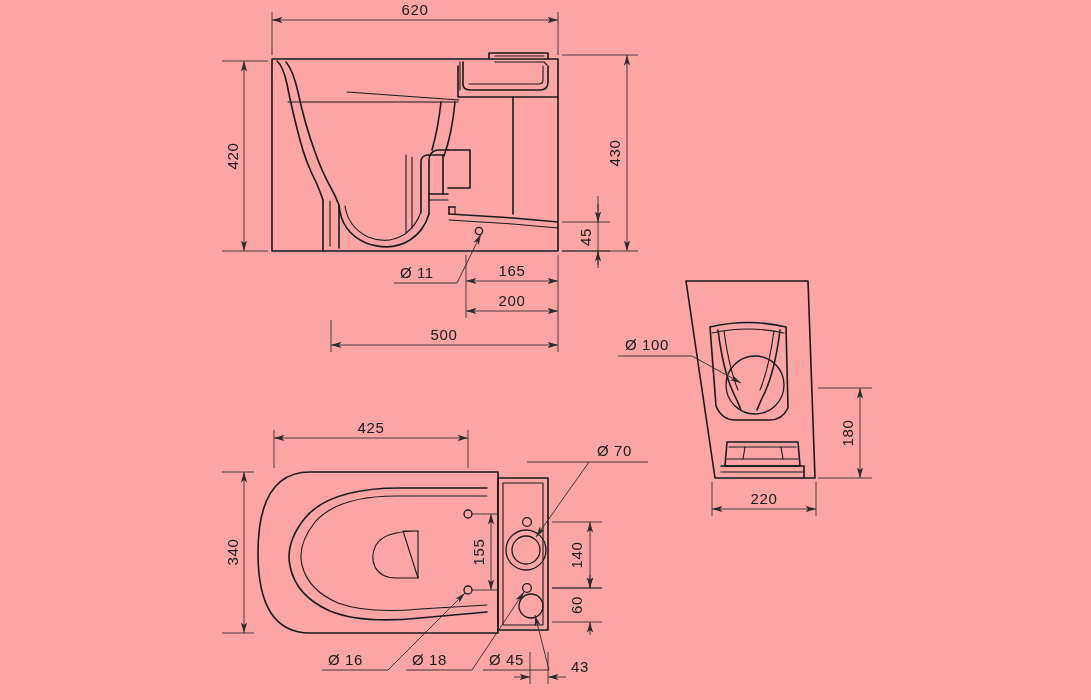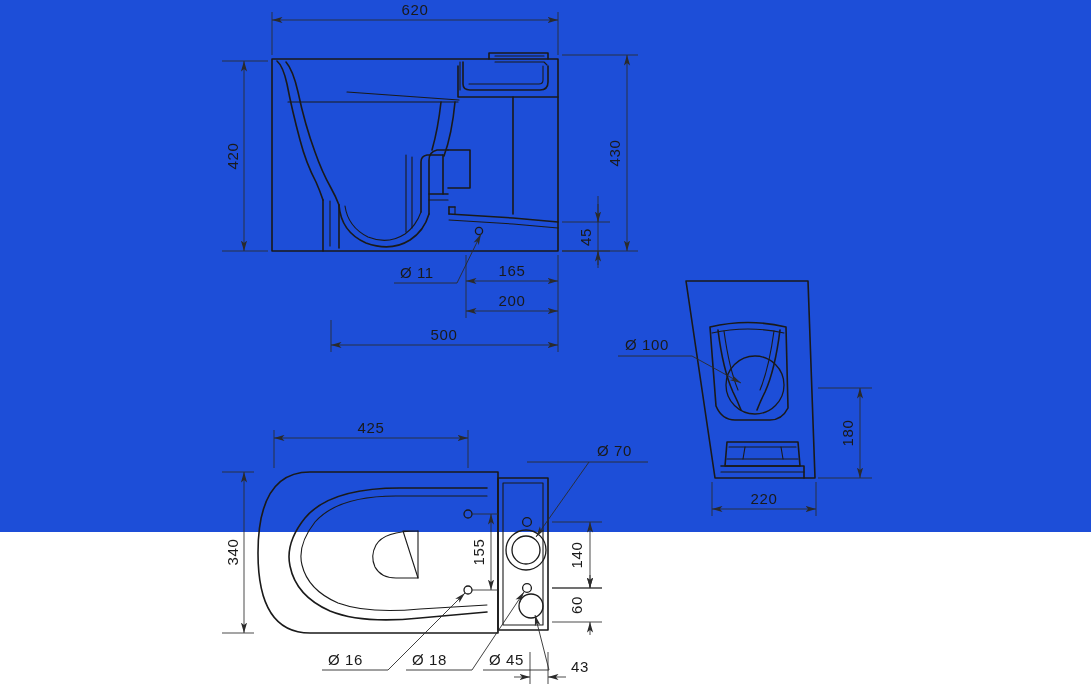--- a/index.html
+++ b/index.html
@@ -10,22 +10,22 @@
   }
   body {
     width: 1091px;
     height: 700px;
     overflow: hidden;
     font-family: "Liberation Sans", sans-serif;
   }
   #drawing-root {
     position: relative;
     width: 1091px;
-    height: 532px;
-    background: #1d4ed8;
+    height: 700px;
+    background: #fca5a5;
   }
   svg#cad {
     display: block;
     width: 1091px;
     height: 700px;
   }
   .part-line {
     fill: none;
     stroke: #1a1a1a;
     stroke-width: 1.6;

